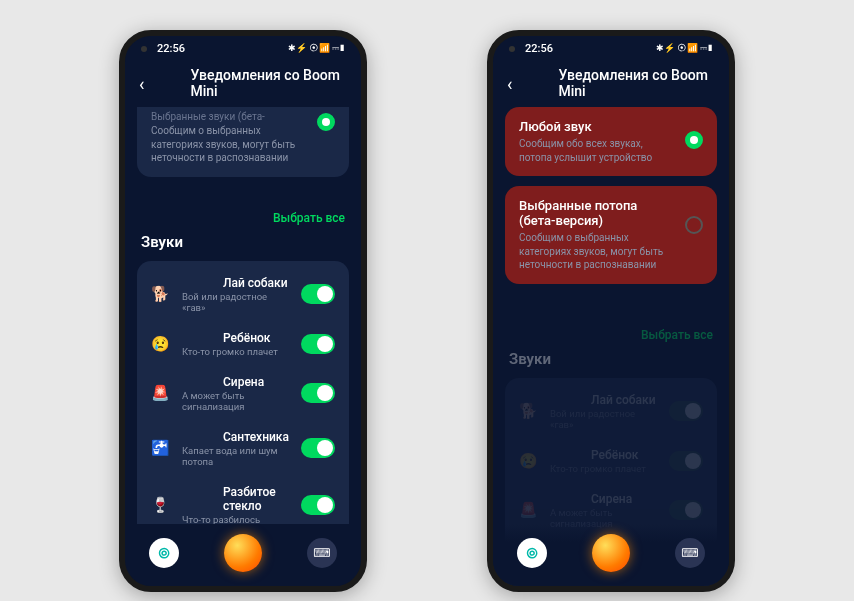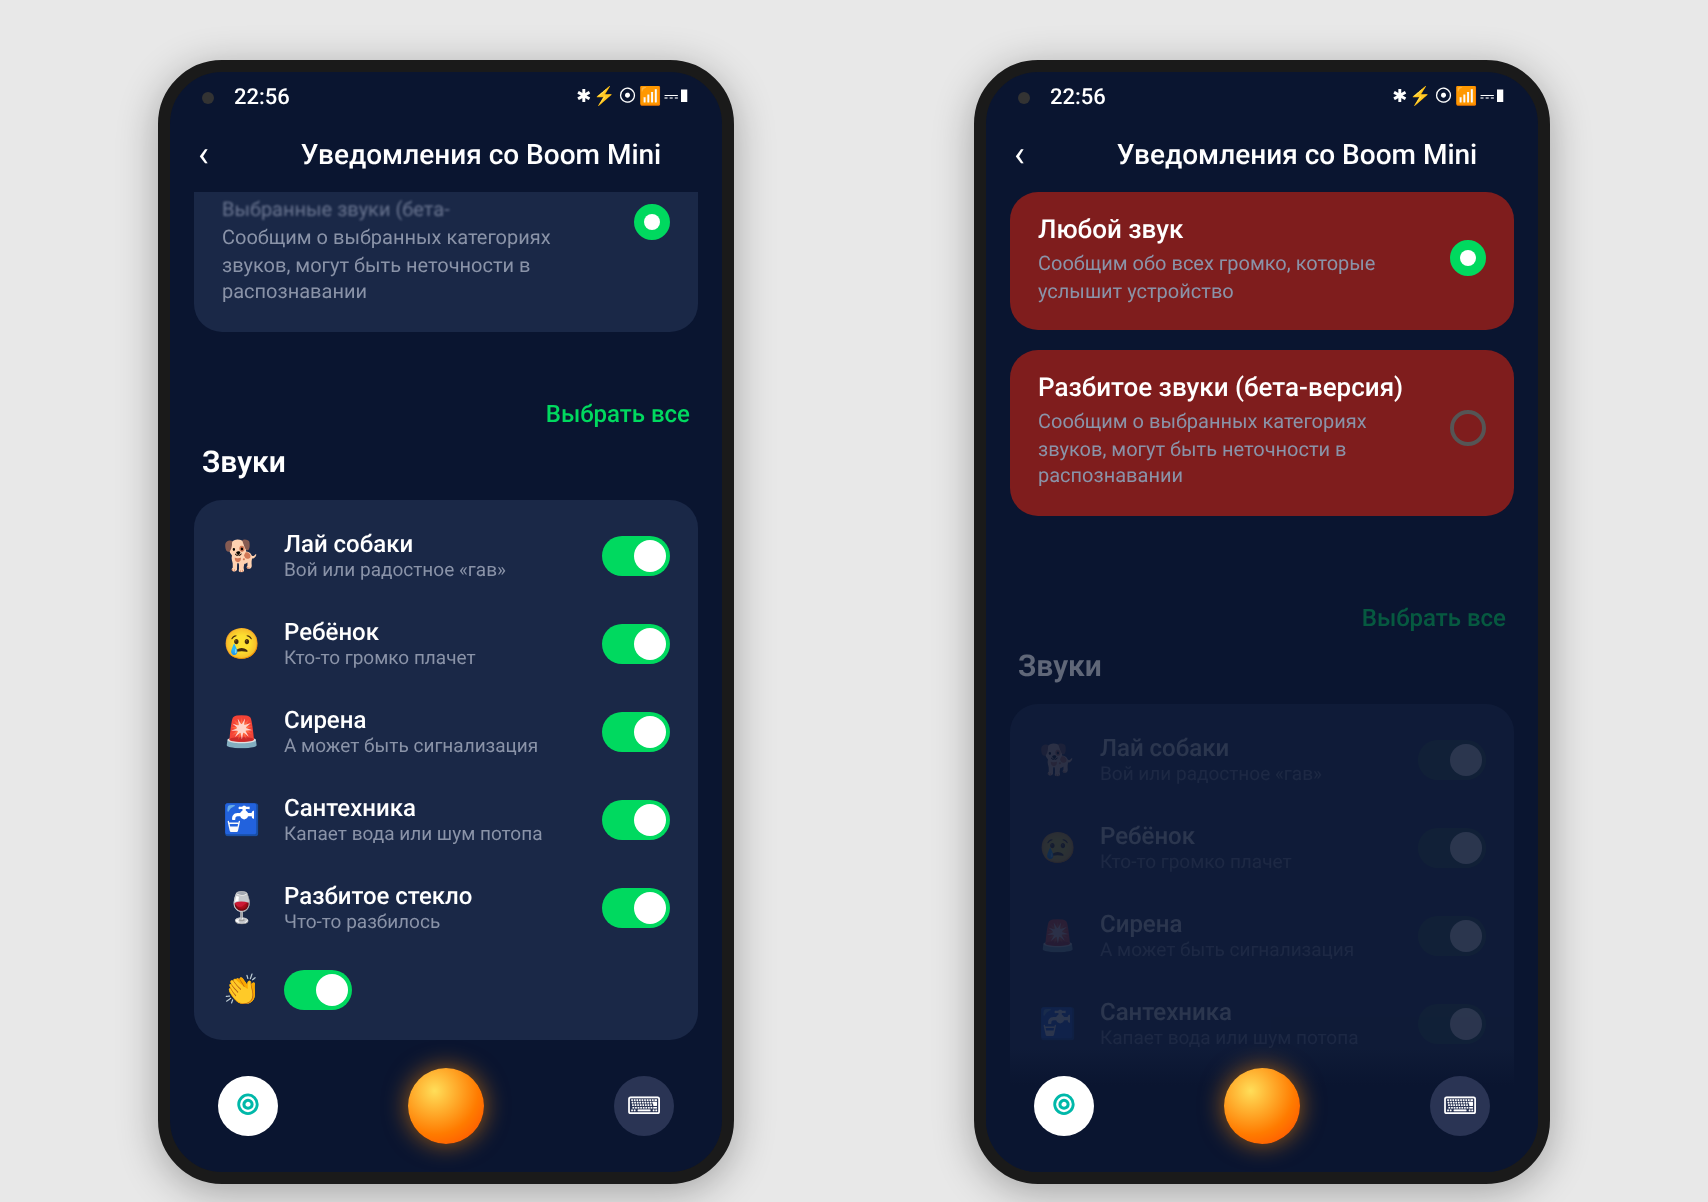--- a/index.html
+++ b/index.html
@@ -5,21 +5,21 @@
   * { box-sizing: border-box; margin: 0; padding: 0; }
   body {
     background: #e8e8e8;
     font-family: -apple-system, BlinkMacSystemFont, "Segoe UI", Roboto, sans-serif;
     display: flex;
     justify-content: center;
     gap: 120px;
     padding: 30px 40px;
   }
   .phone {
-    width: 288px;
+    width: 248px;
     height: 562px;
     background: #0a1530;
     border-radius: 32px;
     border: 6px solid #1a1a1a;
     box-shadow: 0 4px 20px rgba(0,0,0,0.3);
     overflow: hidden;
     position: relative;
     display: flex;
     flex-direction: column;
   }
@@ -97,21 +97,21 @@
   }
   .item-icon {
     width: 20px; height: 20px;
     display: flex;
     align-items: center;
     justify-content: center;
     font-size: 15px;
     flex-shrink: 0;
   }
   .item-text { flex: 1; }
-  .item-title { color: #fff; font-size: 12px; font-weight: 500; }
+  .item-title { color: #fff; font-size: 12px; font-weight: 500; margin-left: 41px; }
   .item-sub { color: #8a93a8; font-size: 9.5px; margin-top: 1px; }
   .toggle {
     width: 34px; height: 20px;
     background: #00d95f;
     border-radius: 10px;
     position: relative;
     flex-shrink: 0;
   }
   .toggle::after {
     content: '';
@@ -258,28 +258,28 @@
 
   <div class="header">
     <span class="back-chevron">‹</span>
     <span class="header-title">Уведомления со Boom Mini</span>
   </div>
 
   <div class="content dimmed-container">
     <div class="card">
       <div class="card-text">
         <div class="card-title">Любой звук</div>
-        <div class="card-sub">Сообщим обо всех громко, которые услышит устройство</div>
+        <div class="card-sub">Сообщим обо всех звуках, потопа услышит устройство</div>
       </div>
       <div class="radio selected" style="margin-top:12px"></div>
     </div>
 
     <div class="card">
       <div class="card-text">
-        <div class="card-title">Разбитое звуки (бета-версия)</div>
+        <div class="card-title">Выбранные потопа (бета-версия)</div>
         <div class="card-sub">Сообщим о выбранных категориях звуков, могут быть неточности в распознавании</div>
       </div>
       <div class="radio" style="margin-top:18px"></div>
     </div>
 
     <div class="dimmed">
       <div class="section-row">
         <span class="section-title">Звуки</span>
         <span class="select-all">Выбрать все</span>
       </div>

